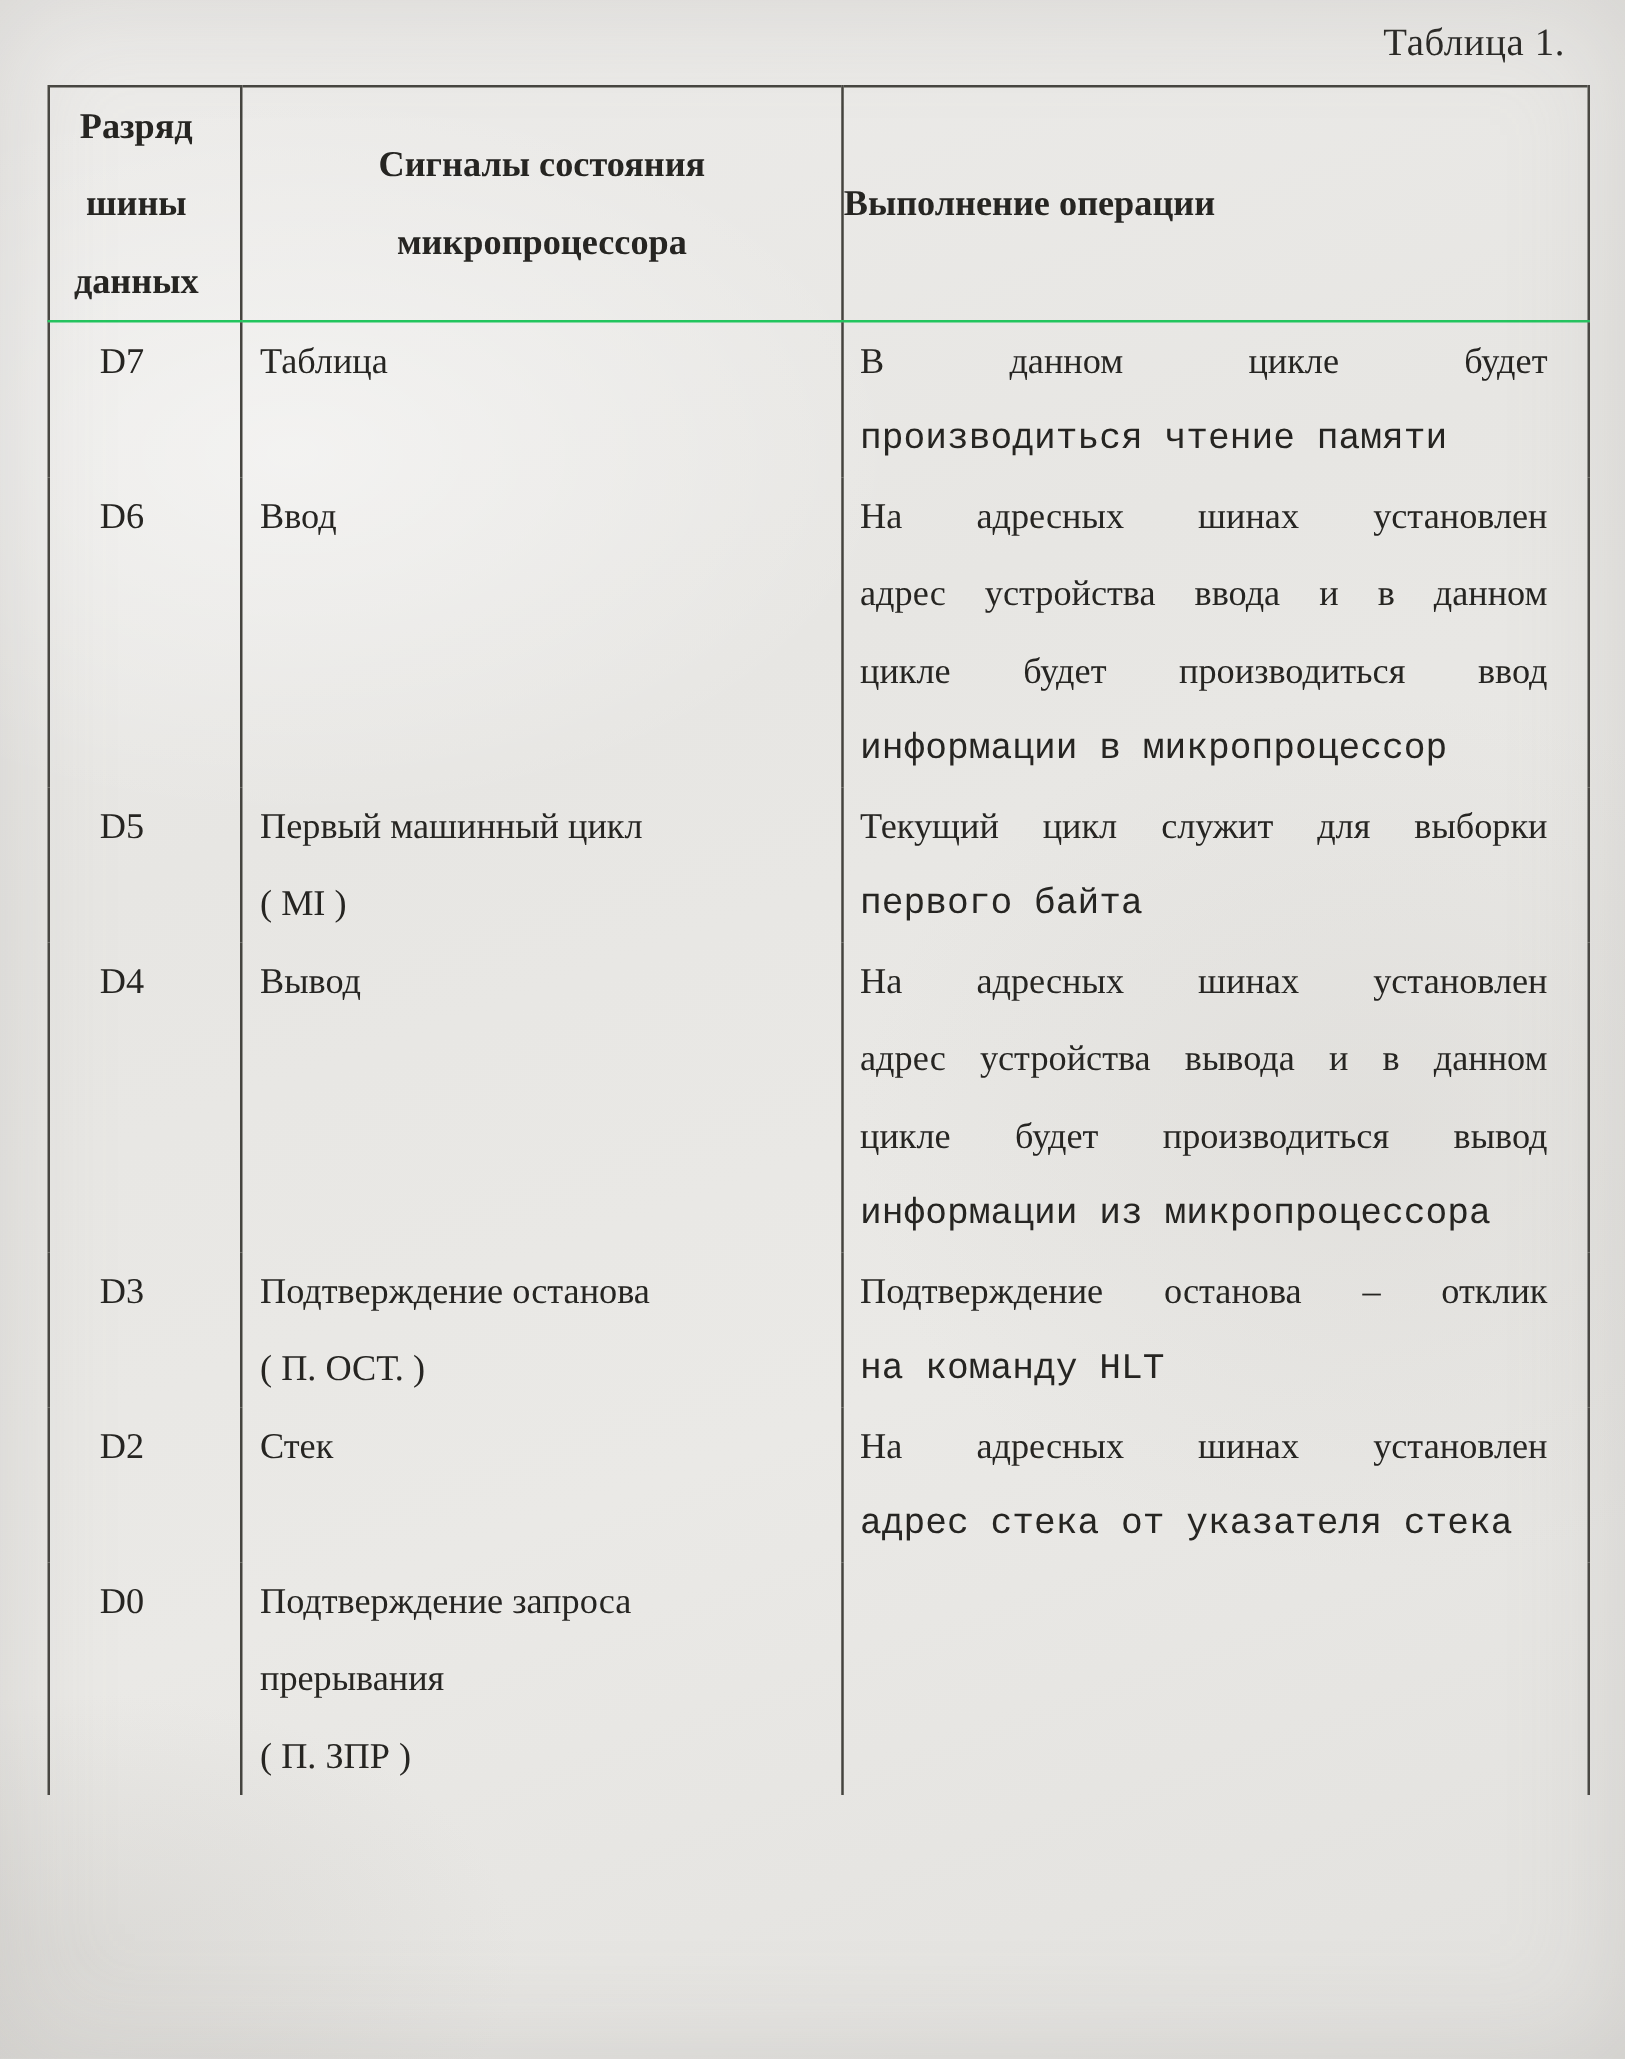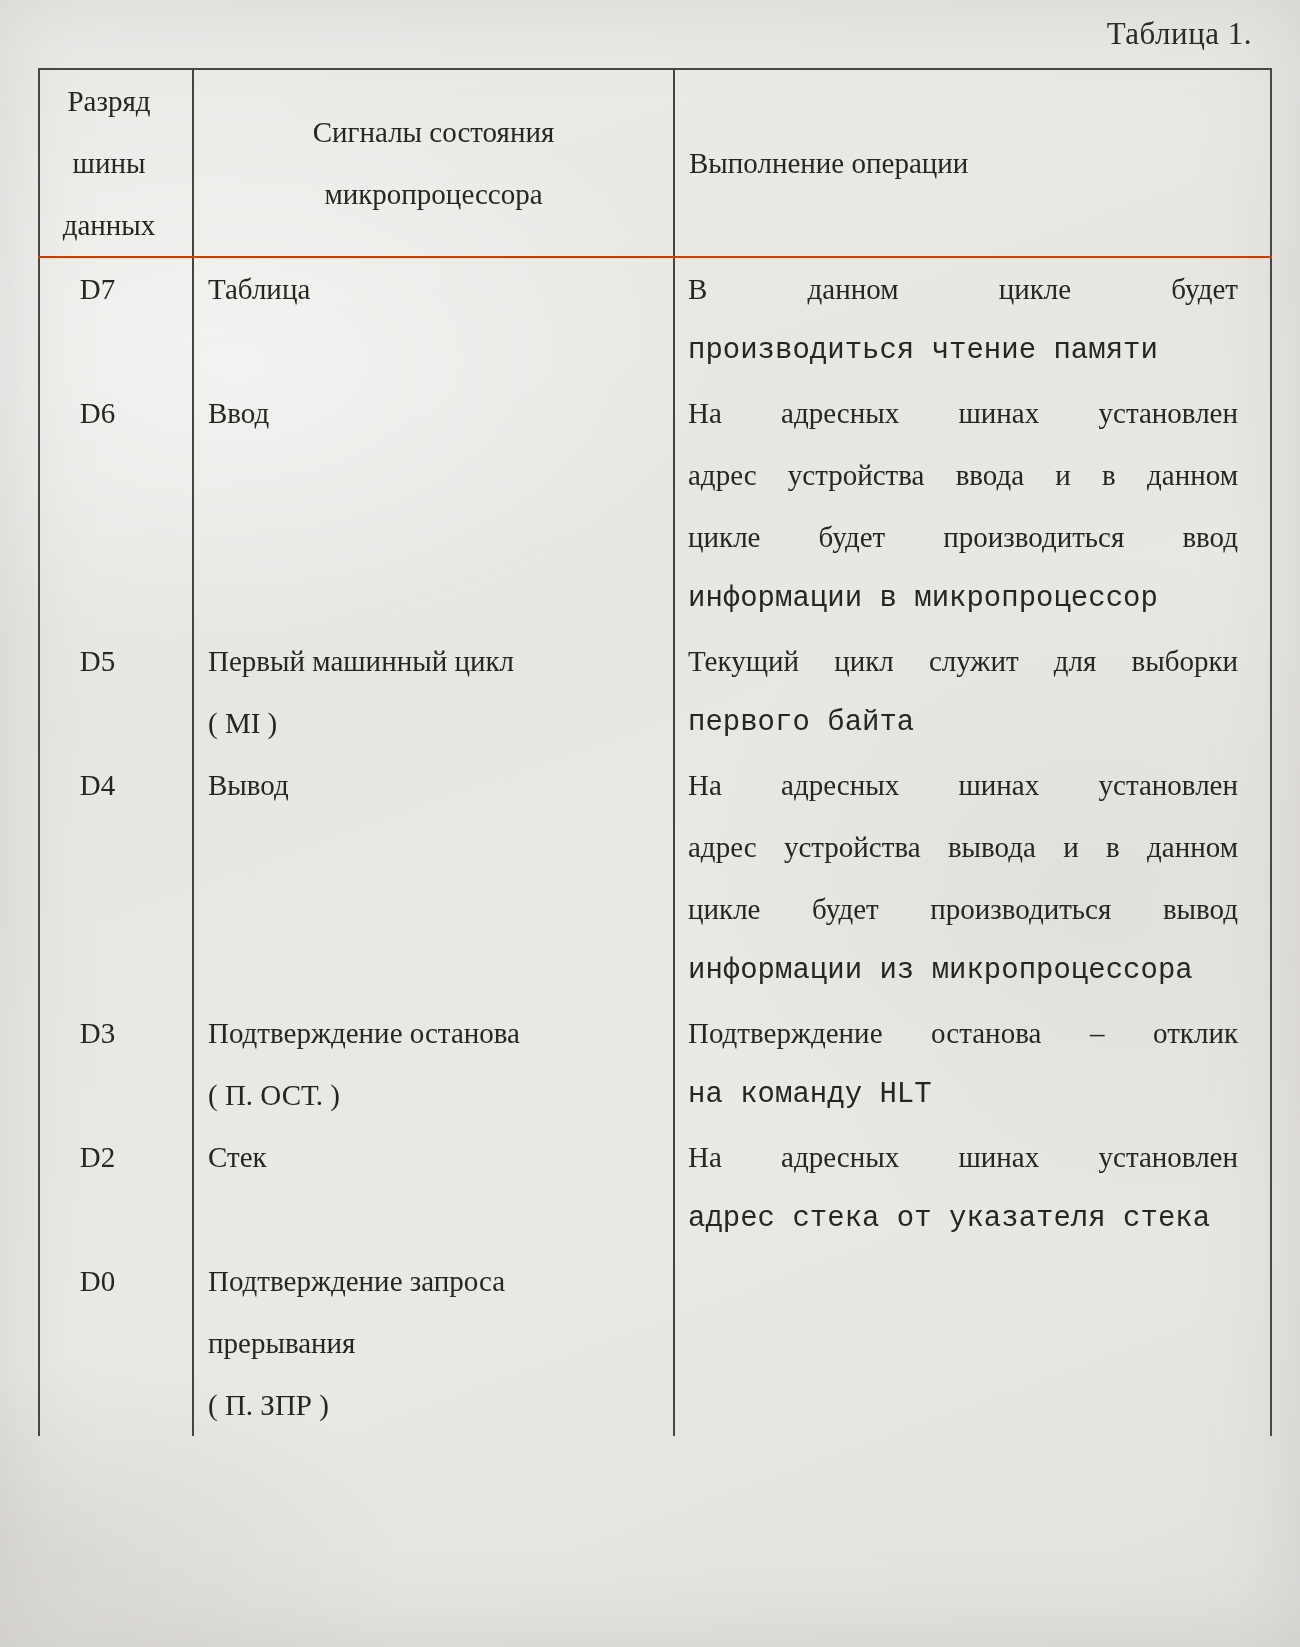--- a/index.html
+++ b/index.html
@@ -46,24 +46,24 @@
   col.w1 { width: 154px; }
   col.w2 { width: 481px; }
   col.w3 { width: 597px; }
   th, td {
     vertical-align: top;
     font-weight: normal;
     padding: 0;
   }
   .cb-l { border-left: 2px solid #45443f; }
   .cb-r { border-right: 2px solid #45443f; }
-  thead th { border-bottom: 2px solid #c2410c; height: 186px; vertical-align: middle; }
+  thead th { border-bottom: 2px solid #22c55e; height: 186px; vertical-align: middle; font-weight: bold; }
   .hc1 { text-align: center; padding-right: 14px; }
   .hc2 { text-align: center; }
-  .hc3 { text-align: left; padding-left: 14px; }
+  .hc3 { text-align: left; }
   td.bitcell { text-align: center; padding-right: 37px; }
   td.sigcell { padding-left: 14px; }
   td.opcell  { padding-left: 13px; padding-right: 32px; }
   .jl { text-align: justify; text-align-last: justify; }
   .ll { text-align: left; text-align-last: left; font-family: Liberation Mono, monospace; }
   
   .page::after {
     content: "";
     position: absolute;
     inset: 0;

